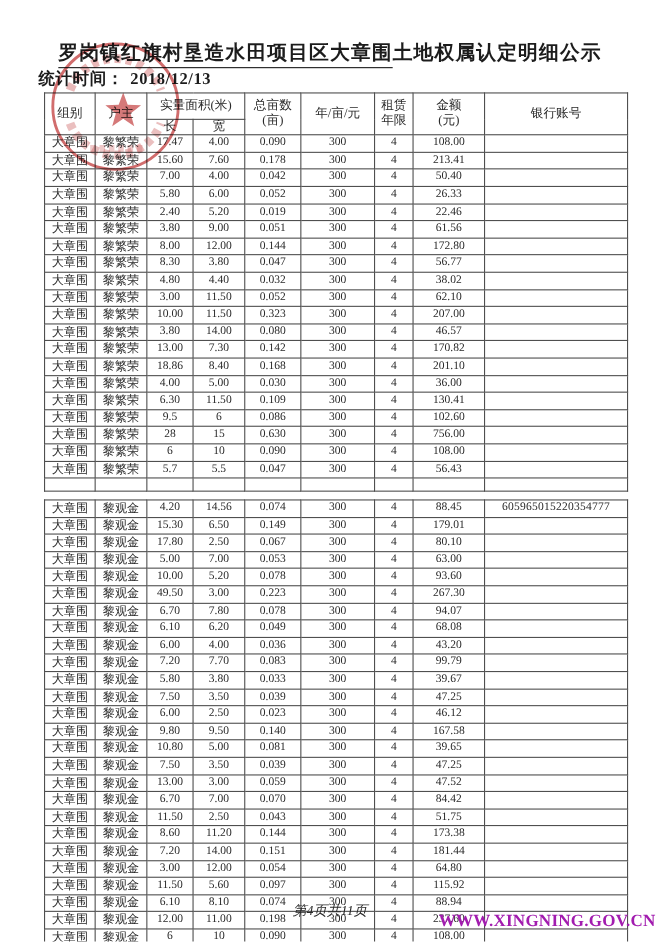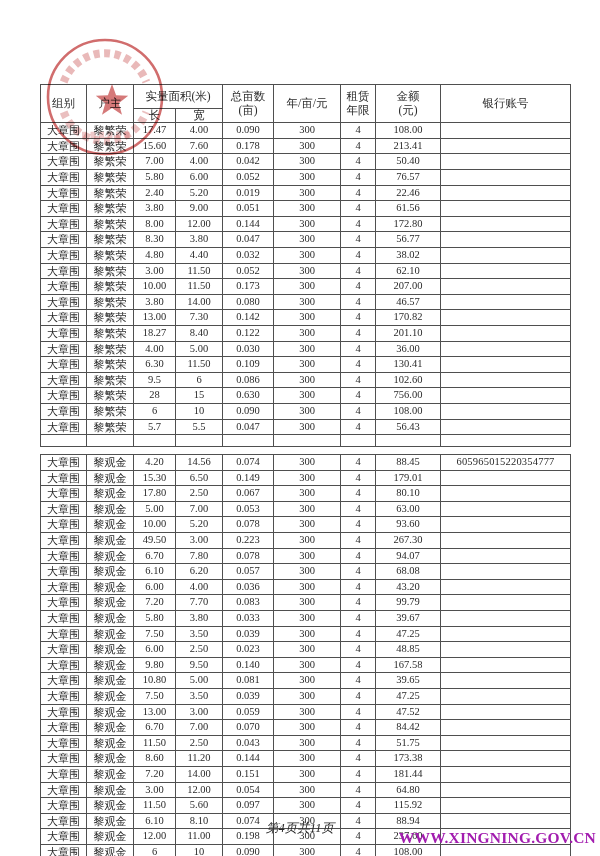--- a/index.html
+++ b/index.html
@@ -46,21 +46,23 @@
   .seal{
     position:absolute;left:44px;top:31px;width:122px;height:132px;
     mix-blend-mode:multiply;opacity:.85;pointer-events:none;
   }
 </style>
 </head>
 <body>
 
 <div class="page">
 
+  <h1 class="title"><span class="u">罗岗镇红旗村垦造水田项目区</span><span class="u">大章围</span><span>土地权属认定明细公示</span></h1>
 
+  <div class="stats"><span>统计时间：</span><span class="val">2018/12/13</span></div>
 
   <table class="land">
     <colgroup>
       <col style="width:46px">
         <col style="width:47px">
         <col style="width:42px">
       <col style="width:47px">
         <col style="width:51px">
         <col style="width:67px">
       <col style="width:35px">
@@ -121,21 +123,21 @@
           <td></td>
         </tr>
         <tr>
           <td>大章围</td>
           <td>黎繁荣</td>
           <td>5.80</td>
           <td>6.00</td>
           <td>0.052</td>
           <td>300</td>
           <td>4</td>
-          <td>76.57</td>
+          <td>26.33</td>
           <td></td>
         </tr>
         <tr>
           <td>大章围</td>
           <td>黎繁荣</td>
           <td>2.40</td>
           <td>5.20</td>
           <td>0.019</td>
           <td>300</td>
           <td>4</td>
@@ -195,21 +197,21 @@
           <td>300</td>
           <td>4</td>
           <td>62.10</td>
           <td></td>
         </tr>
         <tr>
           <td>大章围</td>
           <td>黎繁荣</td>
           <td>10.00</td>
           <td>11.50</td>
-          <td>0.173</td>
+          <td>0.323</td>
           <td>300</td>
           <td>4</td>
           <td>207.00</td>
           <td></td>
         </tr>
         <tr>
           <td>大章围</td>
           <td>黎繁荣</td>
           <td>3.80</td>
           <td>14.00</td>
@@ -226,23 +228,23 @@
           <td>7.30</td>
           <td>0.142</td>
           <td>300</td>
           <td>4</td>
           <td>170.82</td>
           <td></td>
         </tr>
         <tr>
           <td>大章围</td>
           <td>黎繁荣</td>
-          <td>18.27</td>
+          <td>18.86</td>
           <td>8.40</td>
-          <td>0.122</td>
+          <td>0.168</td>
           <td>300</td>
           <td>4</td>
           <td>201.10</td>
           <td></td>
         </tr>
         <tr>
           <td>大章围</td>
           <td>黎繁荣</td>
           <td>4.00</td>
           <td>5.00</td>
@@ -396,21 +398,21 @@
           <td>300</td>
           <td>4</td>
           <td>94.07</td>
           <td></td>
         </tr>
         <tr>
           <td>大章围</td>
           <td>黎观金</td>
           <td>6.10</td>
           <td>6.20</td>
-          <td>0.057</td>
+          <td>0.049</td>
           <td>300</td>
           <td>4</td>
           <td>68.08</td>
           <td></td>
         </tr>
         <tr>
           <td>大章围</td>
           <td>黎观金</td>
           <td>6.00</td>
           <td>4.00</td>
@@ -454,21 +456,21 @@
           <td></td>
         </tr>
         <tr>
           <td>大章围</td>
           <td>黎观金</td>
           <td>6.00</td>
           <td>2.50</td>
           <td>0.023</td>
           <td>300</td>
           <td>4</td>
-          <td>48.85</td>
+          <td>46.12</td>
           <td></td>
         </tr>
         <tr>
           <td>大章围</td>
           <td>黎观金</td>
           <td>9.80</td>
           <td>9.50</td>
           <td>0.140</td>
           <td>300</td>
           <td>4</td>

